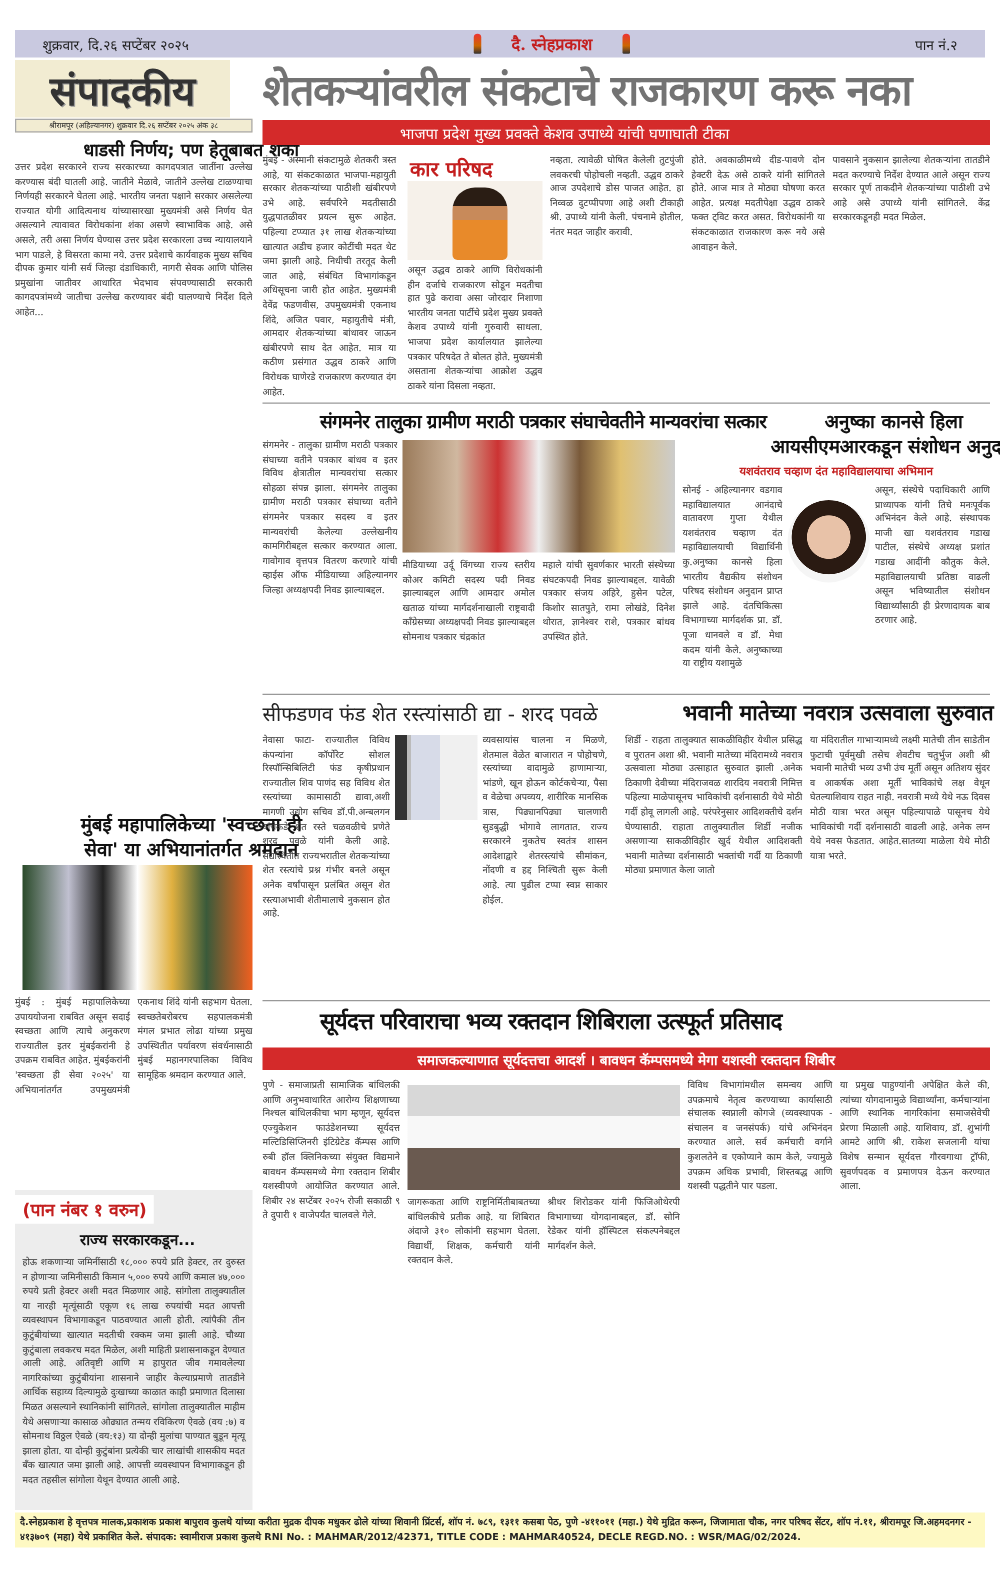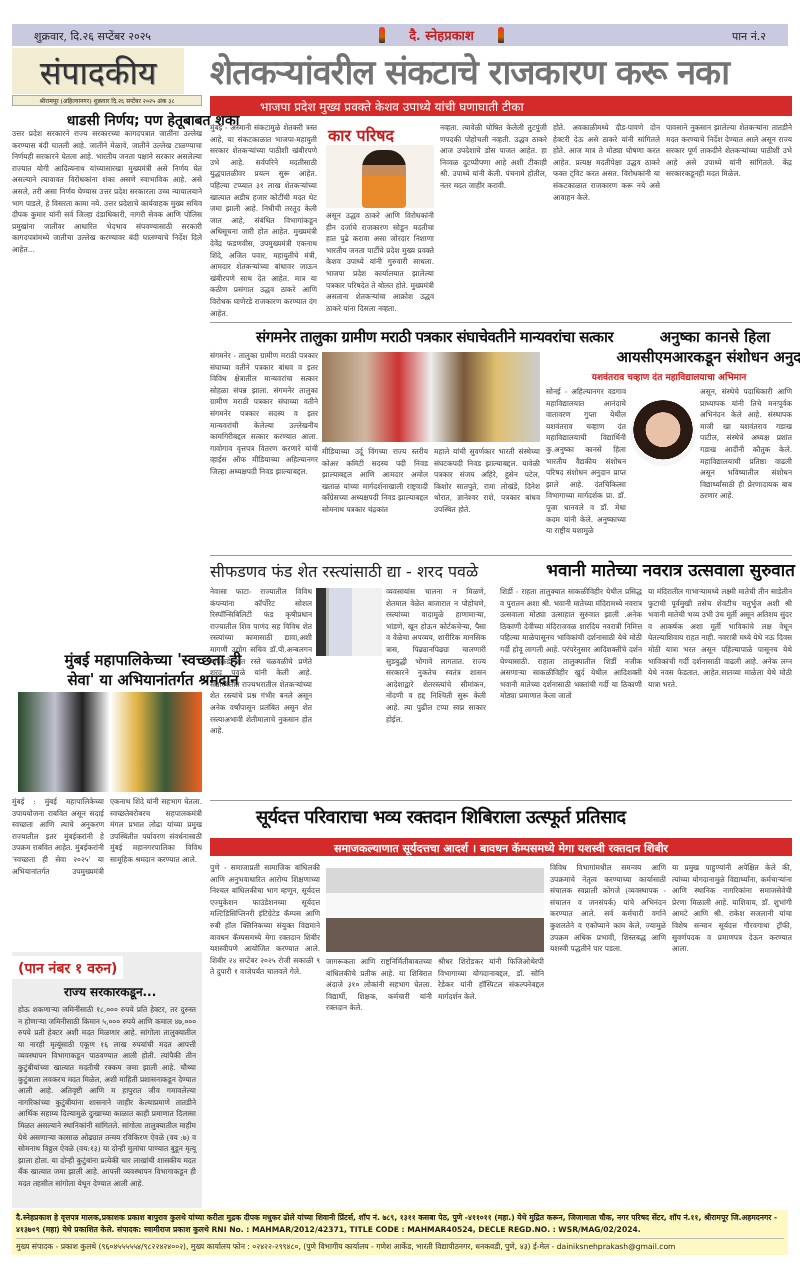--- a/index.html
+++ b/index.html
@@ -1,21 +1,21 @@
 <!DOCTYPE html>
 <html><head>
 <meta charset="utf-8">
 <style>
   * { box-sizing: border-box; margin: 0; padding: 0; }
   body { width: 800px; height: 1274px; background: #fff; font-family: "DejaVu Serif", serif; color: #222; position: relative; overflow: hidden; }
   .abs { position: absolute; }
   .topbar { left: 12px; top: 24px; width: 776px; height: 22px; background: #c9c9e0; display: flex; align-items: center; justify-content: space-between; padding: 0 22px; font-size: 11px; }
   .topbar .center { display: flex; align-items: center; gap: 24px; color: #c41f1f; font-weight: bold; font-size: 13px; }
   .lamp { width: 6px; height: 16px; background: linear-gradient(#e33, #c60 60%, #333); border-radius: 3px 3px 1px 1px; display: inline-block; }
-  .sampadakiya { left: 12px; top: 48px; width: 172px; height: 46px; background: #f2ecd2; display: flex; align-items: center; justify-content: center; font-size: 32px; font-weight: normal; color: #333; text-shadow: 1px 1px 0 #999; }
+  .sampadakiya { left: 12px; top: 48px; width: 172px; height: 46px; background: #f2ecd2; display: flex; align-items: center; justify-content: center; font-size: 32px; font-weight: bold; color: #333; text-shadow: 1px 1px 0 #999; }
   .edline { left: 12px; top: 95px; width: 190px; height: 11px; background: #f2ecd2; border: 1px solid #aaa; font-size: 6px; text-align: center; line-height: 9px; }
   .main-head { left: 210px; top: 48px; width: 582px; height: 46px; font-size: 34px; font-weight: bold; font-family: "DejaVu Sans", sans-serif; letter-spacing: -1px; display: flex; align-items: center; color: #737373; }
   .redbar { background: #d42a2a; color: #fff; font-family: "DejaVu Sans", sans-serif; font-size: 12px; display: flex; align-items: center; }
   .body-text { font-size: 7.4px; line-height: 11.6px; text-align: justify; color: #333; overflow: hidden; }
   .h2 { font-family: "DejaVu Sans", sans-serif; font-weight: bold; color: #111; margin-left: 46px; }
   .photo { background: linear-gradient(135deg, #b89c80, #6e7a8a 40%, #cdb390 70%, #8a6d55); overflow: hidden; }
   .rule { background: #999; height: 1px; }
   .footer { left: 12px; top: 1210px; width: 776px; background: #fef9c3; font-size: 7.6px; line-height: 12px; padding: 2px 4px; font-family: "DejaVu Sans", sans-serif; color: #222; }
 </style>
 </head>
@@ -30,28 +30,28 @@
   </span>
   <span>पान नं.२</span>
 </div>
 
 <div class="abs sampadakiya">संपादकीय</div>
 <div class="abs edline">श्रीरामपूर (अहिल्यानगर) शुक्रवार दि.२६ सप्टेंबर २०२५ अंक ३८</div>
 <div class="abs h2" style="left:12px;top:110px;width:190px;font-size:14px;text-align:center;">धाडसी निर्णय; पण हेतूबाबत शंका</div>
 <div class="abs body-text" style="left:12px;top:128px;width:190px;height:516px;">उत्तर प्रदेश सरकारने राज्य सरकारच्या कागदपत्रात जातींना उल्लेख करण्यास बंदी घातली आहे. जातीने मेळावे, जातीने उल्लेख टाळण्याचा निर्णयही सरकारने घेतला आहे. भारतीय जनता पक्षाने सरकार असलेल्या राज्यात योगी आदित्यनाथ यांच्यासारखा मुख्यमंत्री असे निर्णय घेत असल्याने त्यावावत विरोधकांना शंका असणे स्वाभाविक आहे. असे असले, तरी असा निर्णय घेण्यास उत्तर प्रदेश सरकारला उच्च न्यायालयाने भाग पाडले, हे विसरता कामा नये. उत्तर प्रदेशाचे कार्यवाहक मुख्य सचिव दीपक कुमार यांनी सर्व जिल्हा दंडाधिकारी, नागरी सेवक आणि पोलिस प्रमुखांना जातीवर आधारित भेदभाव संपवण्यासाठी सरकारी कागदपत्रांमध्ये जातीचा उल्लेख करण्यावर बंदी घालण्याचे निर्देश दिले आहेत...</div>
 
 <div class="abs main-head">शेतकऱ्यांवरील संकटाचे राजकारण करू नका</div>
-<div class="abs redbar" style="left:210px;top:96px;width:582px;height:20px;padding-left:50px;">भाजपा प्रदेश मुख्य प्रवक्ते केशव उपाध्ये यांची घणाघाती टीका</div>
+<div class="abs redbar" style="left:210px;top:96px;width:582px;height:20px;padding-left:110px;">भाजपा प्रदेश मुख्य प्रवक्ते केशव उपाध्ये यांची घणाघाती टीका</div>
 <div class="abs body-text" style="left:210px;top:122px;width:107px;height:196px;">मुंबई - अस्मानी संकटामुळे शेतकरी त्रस्त आहे, या संकटकाळात भाजपा-महायुती सरकार शेतकऱ्यांच्या पाठीशी खंबीरपणे उभे आहे. सर्वपरिने मदतीसाठी युद्धपातळीवर प्रयत्न सुरू आहेत. पहिल्या टप्प्यात ३१ लाख शेतकऱ्यांच्या खात्यात अडीच हजार कोटींची मदत थेट जमा झाली आहे. निधीची तरतूद केली जात आहे, संबंधित विभागांकडून अधिसूचना जारी होत आहेत. मुख्यमंत्री देवेंद्र फडणवीस, उपमुख्यमंत्री एकनाथ शिंदे, अजित पवार, महायुतीचे मंत्री, आमदार शेतकऱ्यांच्या बांधावर जाऊन खंबीरपणे साथ देत आहेत. मात्र या कठीण प्रसंगात उद्धव ठाकरे आणि विरोधक घाणेरडे राजकारण करण्यात दंग आहेत.</div>
 <div class="abs photo" style="left:326px;top:120px;width:108px;height:88px;background:linear-gradient(#fff 0 28%, #f6f1ea 28%),#fff;">
   <div style="color:#c41f1f;font-weight:bold;font-size:16px;padding:4px 2px;font-family:'DejaVu Sans',sans-serif;">कार परिषद</div>
   <div style="position:absolute;left:36px;top:30px;width:44px;height:58px;background:linear-gradient(#2a1d14 0 25%, #c88a5a 25% 45%, #e88a2a 45%);border-radius:18px 18px 4px 4px;"></div>
 </div>
 <div class="abs body-text" style="left:326px;top:210px;width:108px;height:108px;">असून उद्धव ठाकरे आणि विरोधकांनी हीन दर्जाचे राजकारण सोडून मदतीचा हात पुढे करावा असा जोरदार निशाणा भारतीय जनता पार्टीचे प्रदेश मुख्य प्रवक्ते केशव उपाध्ये यांनी गुरुवारी साधला. भाजपा प्रदेश कार्यालयात झालेल्या पत्रकार परिषदेत ते बोलत होते. मुख्यमंत्री असताना शेतकऱ्यांचा आक्रोश उद्धव ठाकरे यांना दिसला नव्हता.</div>
-<div class="abs body-text" style="left:440px;top:122px;width:107px;height:196px;">नव्हता. त्यावेळी घोषित केलेली तुटपुंजी णपदकी पोहोचली नव्हती. उद्धव ठाकरे आज उपदेशाचे डोस पाजत आहेत. हा निव्वळ दुटप्पीपणा आहे अशी टीकाही श्री. उपाध्ये यांनी केली. पंचनामे होतील, नंतर मदत जाहीर करावी.</div>
+<div class="abs body-text" style="left:440px;top:122px;width:107px;height:196px;">नव्हता. त्यावेळी घोषित केलेली तुटपुंजी लवकरची पोहोचली नव्हती. उद्धव ठाकरे आज उपदेशाचे डोस पाजत आहेत. हा निव्वळ दुटप्पीपणा आहे अशी टीकाही श्री. उपाध्ये यांनी केली. पंचनामे होतील, नंतर मदत जाहीर करावी.</div>
 <div class="abs body-text" style="left:553px;top:122px;width:107px;height:196px;">होते. अवकाळीमध्ये दीड-पावणे दोन हेक्टरी देऊ असे ठाकरे यांनी सांगितले होते. आज मात्र ते मोठ्या घोषणा करत आहेत. प्रत्यक्ष मदतीपेक्षा उद्धव ठाकरे फक्त ट्विट करत असत. विरोधकांनी या संकटकाळात राजकारण करू नये असे आवाहन केले.</div>
 <div class="abs body-text" style="left:666px;top:122px;width:126px;height:196px;">पावसाने नुकसान झालेल्या शेतकऱ्यांना तातडीने मदत करण्याचे निर्देश देण्यात आले असून राज्य सरकार पूर्ण ताकदीने शेतकऱ्यांच्या पाठीशी उभे आहे असे उपाध्ये यांनी सांगितले. केंद्र सरकारकडूनही मदत मिळेल.</div>
 <div class="abs rule" style="left:210px;top:322px;width:582px;"></div>
 
 <div class="abs h2" style="left:210px;top:326px;width:330px;font-size:15px;white-space:nowrap;letter-spacing:-0.5px;">संगमनेर तालुका ग्रामीण मराठी पत्रकार संघाचेवतीने मान्यवरांचा सत्कार</div>
 <div class="abs body-text" style="left:210px;top:350px;width:108px;height:200px;">संगमनेर - तालुका ग्रामीण मराठी पत्रकार संघाच्या वतीने पत्रकार बांधव व इतर विविध क्षेत्रातील मान्यवरांचा सत्कार सोहळा संपन्न झाला. संगमनेर तालुका ग्रामीण मराठी पत्रकार संघाच्या वतीने संगमनेर पत्रकार सदस्य व इतर मान्यवरांची केलेल्या उल्लेखनीय कामगिरीबद्दल सत्कार करण्यात आला. गावोगाव वृत्तपत्र वितरण करणारे यांची व्हाईस ऑफ मीडियाच्या अहिल्यानगर जिल्हा अध्यक्षपदी निवड झाल्याबद्दल.</div>
 <div class="abs photo" style="left:322px;top:352px;width:218px;height:90px;background:linear-gradient(90deg,#9a7a5a,#d0b8a0 20%,#c33 35%,#eee 50%,#7a5a3a 65%,#e0c070 80%,#ccc);"></div>
 <div class="abs body-text" style="left:322px;top:446px;width:106px;height:104px;">मीडियाच्या उर्दू विंगच्या राज्य स्तरीय कोअर कमिटी सदस्य पदी निवड झाल्याबद्दल आणि आमदार अमोल खताळ यांच्या मार्गदर्शनाखाली राष्ट्रवादी काँग्रेसच्या अध्यक्षपदी निवड झाल्याबद्दल सोमनाथ पत्रकार चंद्रकांत</div>
 <div class="abs body-text" style="left:434px;top:446px;width:106px;height:104px;">महाले यांची सुवर्णकार भारती संस्थेच्या संघटकपदी निवड झाल्याबद्दल. यावेळी पत्रकार संजय अहिरे, हुसेन पटेल, किशोर सातपुते, रामा लोखंडे, दिनेश थोरात, ज्ञानेश्वर राशे, पत्रकार बांधव उपस्थित होते.</div>
 
@@ -89,14 +89,13 @@
 <div class="abs redbar" style="left:210px;top:838px;width:582px;height:18px;justify-content:center;font-weight:bold;font-size:11px;">समाजकल्याणात सूर्यदत्तचा आदर्श । बावधन कॅम्पसमध्ये मेगा यशस्वी रक्तदान शिबीर</div>
 <div class="abs body-text" style="left:210px;top:862px;width:110px;height:344px;">पुणे - समाजाप्रती सामाजिक बांधिलकी आणि अनुभवाधारित आरोग्य शिक्षणाच्या निश्चल बांधिलकीचा भाग म्हणून, सूर्यदत्त एज्युकेशन फाउंडेशनच्या सूर्यदत्त मल्टिडिसिप्लिनरी इंटिग्रेटेड कॅम्पस आणि रुबी हॉल क्लिनिकच्या संयुक्त विद्यमाने बावधन कॅम्पसमध्ये मेगा रक्तदान शिबीर यशस्वीपणे आयोजित करण्यात आले. शिबीर २४ सप्टेंबर २०२५ रोजी सकाळी ९ ते दुपारी १ वाजेपर्यंत चालवले गेले.</div>
 <div class="abs photo" style="left:326px;top:868px;width:218px;height:84px;background:linear-gradient(#d8d8d8 0 30%, #f8f8f8 30% 60%, #6a5a50 60%);"></div>
 <div class="abs body-text" style="left:326px;top:956px;width:106px;height:250px;">जागरूकता आणि राष्ट्रनिर्मितीबाबतच्या बांधिलकीचे प्रतीक आहे. या शिबिरात अंदाजे ३१० लोकांनी सहभाग घेतला. विद्यार्थी, शिक्षक, कर्मचारी यांनी रक्तदान केले.</div>
 <div class="abs body-text" style="left:438px;top:956px;width:106px;height:250px;">श्रीधर शिरोडकर यांनी फिजिओथेरपी विभागाच्या योगदानाबद्दल, डॉ. सोनि रेडेकर यांनी हॉस्पिटल संकल्पनेबद्दल मार्गदर्शन केले.</div>
 <div class="abs body-text" style="left:550px;top:862px;width:116px;height:344px;">विविध विभागांमधील समन्वय आणि उपक्रमाचे नेतृत्व करण्याच्या कार्यासाठी संचालक स्वप्नाली कोगजे (व्यवस्थापक - संचालन व जनसंपर्क) यांचे अभिनंदन करण्यात आले. सर्व कर्मचारी वर्गाने कुशलतेने व एकोप्याने काम केले, ज्यामुळे उपक्रम अधिक प्रभावी, शिस्तबद्ध आणि यशस्वी पद्धतीने पार पडला.</div>
 <div class="abs body-text" style="left:672px;top:862px;width:120px;height:344px;">या प्रमुख पाहुण्यांनी अपेक्षित केले की, त्यांच्या योगदानामुळे विद्यार्थ्यांना, कर्मचाऱ्यांना आणि स्थानिक नागरिकांना समाजसेवेची प्रेरणा मिळाली आहे. याशिवाय, डॉ. शुभांगी आमटे आणि श्री. राकेश सजलानी यांचा विशेष सन्मान सूर्यदत्त गौरवगाथा ट्रॉफी, सुवर्णपदक व प्रमाणपत्र देऊन करण्यात आला.</div>
 
 <div class="abs footer">
   <div style="font-weight:bold;">दै.स्नेहप्रकाश हे वृत्तपत्र मालक,प्रकाशक प्रकाश बापुराव कुलथे यांच्या करीता मुद्रक दीपक मधुकर ढोले यांच्या शिवानी प्रिंटर्स, शॉप नं. ७८९, १३११ कसबा पेठ, पुणे -४११०११ (महा.) येथे मुद्रित करून, जिजामाता चौक, नगर परिषद सेंटर, शॉप नं.११, श्रीरामपूर जि.अहमदनगर - ४१३७०९ (महा) येथे प्रकाशित केले. संपादक: स्वामीराज प्रकाश कुलथे RNI No. : MAHMAR/2012/42371, TITLE CODE : MAHMAR40524, DECLE REGD.NO. : WSR/MAG/02/2024.</div>
-  <div style="border-top:1px solid #bbb;margin-top:2px;padding-top:2px;"><span>मुख्य संपादक - प्रकाश कुलथे (९६०४५५५५५४/९८२२४२४००२), मुख्य कार्यालय फोन : ०२४२२-२९९४८०, (पुणे विभागीय कार्यालय - गणेश आर्केड, भारती विद्यापीठनगर, धनकवडी, पुणे, ४३) ई-मेल - </span><span>dainiksnehprakash@gmail.com</span></div>
 </div>
 
 </body></html>

